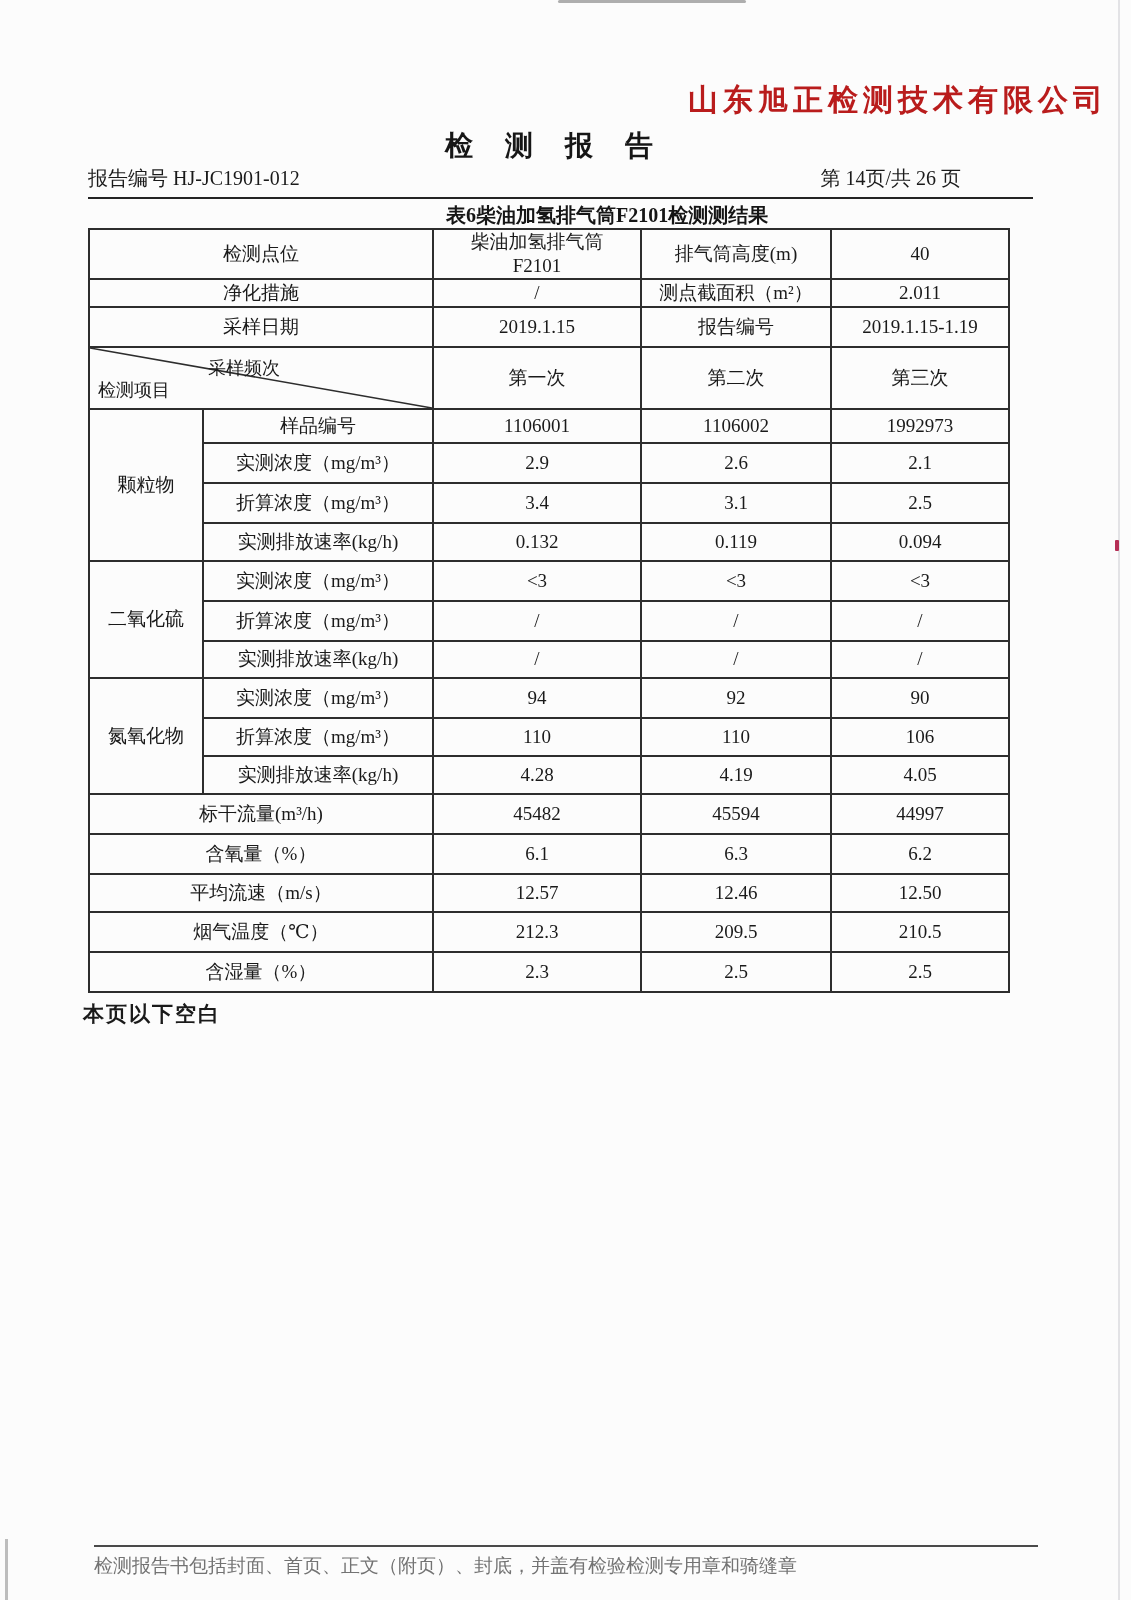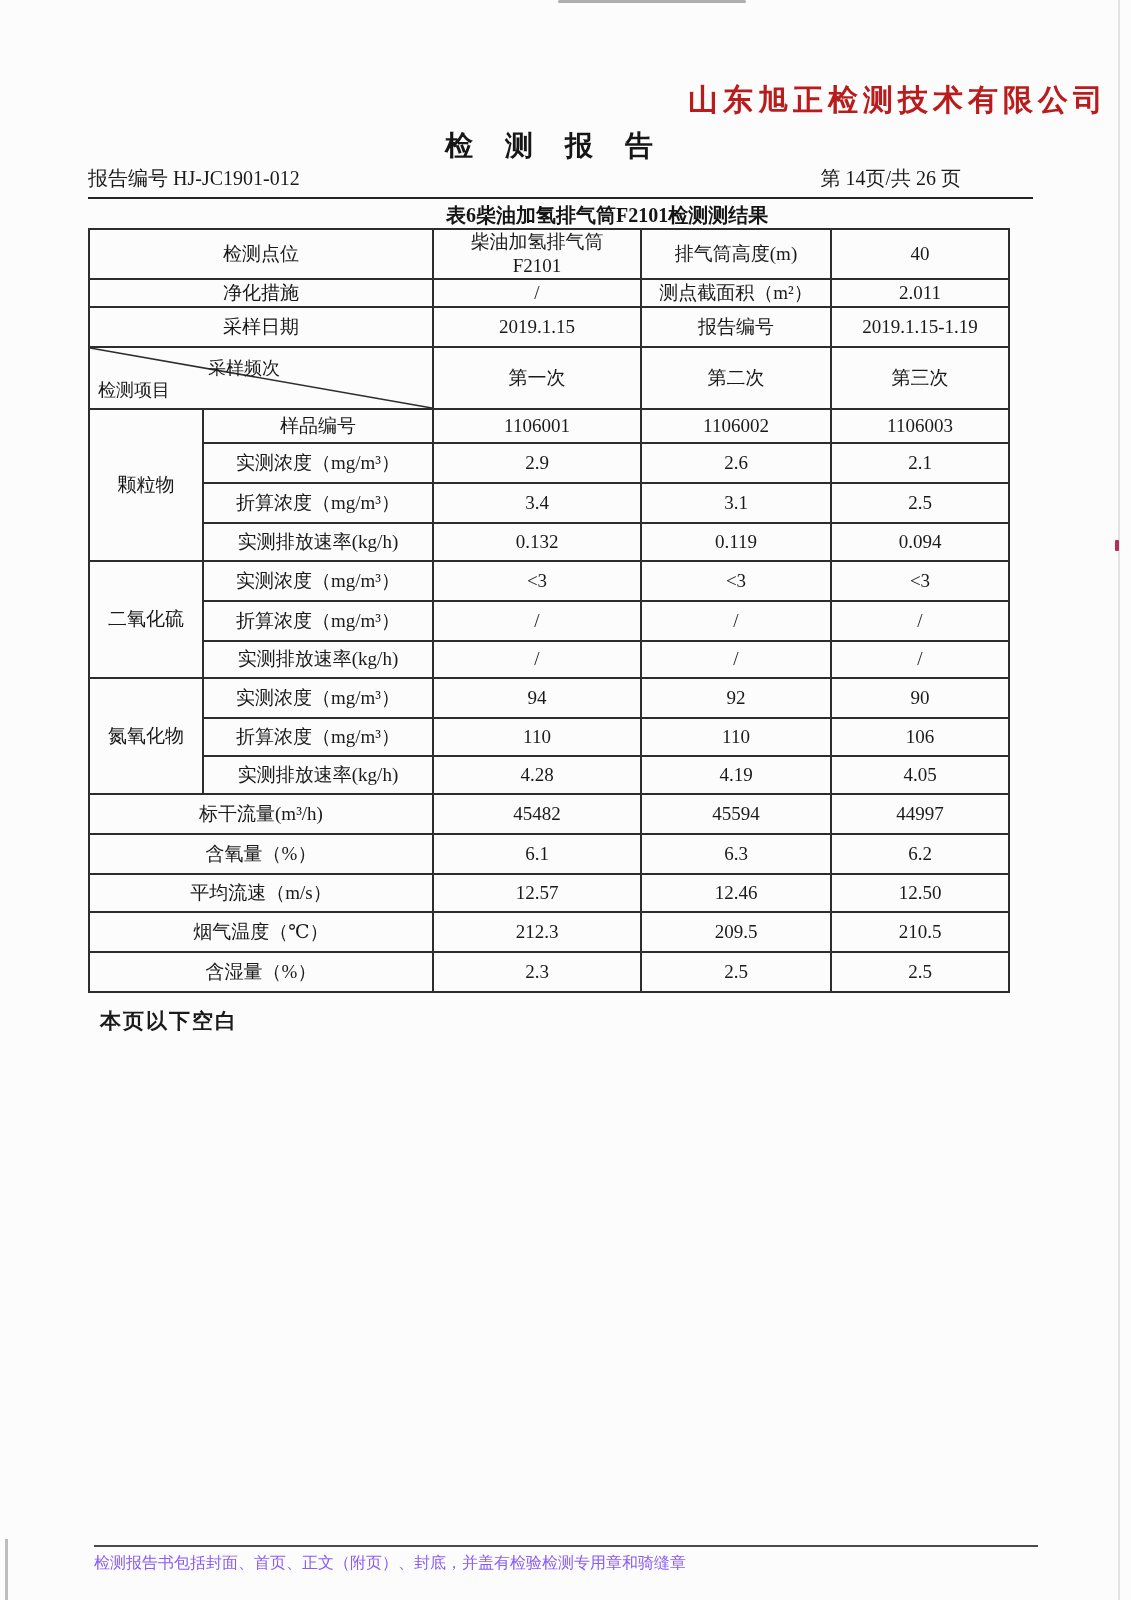--- a/index.html
+++ b/index.html
@@ -23,23 +23,23 @@
   .tbl-wrap{top:228px;left:88px;}
   table{border-collapse:collapse;table-layout:fixed;width:922px;}
   td{border:2px solid #2d2d2d;text-align:center;vertical-align:middle;
      font-size:19px;padding:0 2px;color:#1a1a1a;}
   td.prewrap{white-space:pre-line;line-height:1.25;}
   td.diag-cell{position:relative;padding:0;}
   .diag-svg{position:absolute;left:0;top:0;width:100%;height:100%;display:block;}
   .diag-top{position:absolute;left:118px;top:8px;font-size:18px;}
   .diag-bottom{position:absolute;left:8px;bottom:6px;font-size:18px;}
   
-  .blank-note{top:1000px;left:100px;font-size:21px;font-weight:bold;letter-spacing:2px;margin-top:7px;}
+  .blank-note{top:1000px;left:83px;font-size:21px;font-weight:bold;letter-spacing:2px;}
   .footer-rule{top:1545px;left:94px;width:944px;height:0;border-top:2px solid #4a4a4a;}
-  .footer-text{top:1553px;left:94px;width:860px;font-size:16px;color:#8b5cf6;}
+  .footer-text{top:1553px;left:94px;width:860px;font-size:19px;color:#737373;}
   
   .edge-right{left:1118px;top:0;width:2px;height:1600px;background:#e3e3e6;}
   .edge-left-bottom{left:5px;top:1539px;width:3px;height:61px;background:#bdbdbd;}
   .smudge-top{left:558px;top:0;width:188px;height:3px;background:rgba(110,110,110,.55);border-radius:2px;}
   .red-tick{left:1115px;top:540px;width:4px;height:11px;background:#b52e55;border-radius:1px;}
 </style>
 </head>
 <body>
 
 <div>
@@ -101,21 +101,21 @@
           <td>第一次</td>
           <td>第二次</td>
           <td>第三次</td>
         </tr>
 
         <tr style="height:34px">
           <td rowspan="4">颗粒物</td>
           <td>样品编号</td>
           <td>1106001</td>
           <td>1106002</td>
-          <td>1106003</td>
+          <td>1992973</td>
         </tr>
         <tr style="height:40px">
           <td>实测浓度（mg/m³）</td>
           <td>2.9</td>
           <td>2.6</td>
           <td>2.1</td>
         </tr>
         <tr style="height:40px">
           <td>折算浓度（mg/m³）</td>
           <td>3.4</td>

